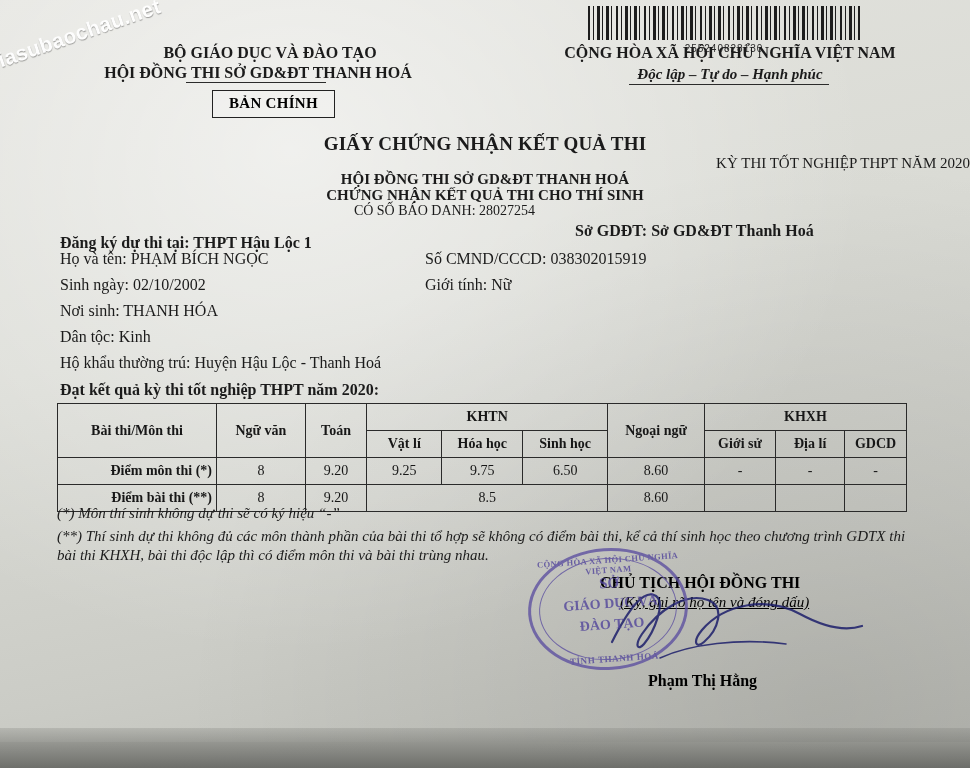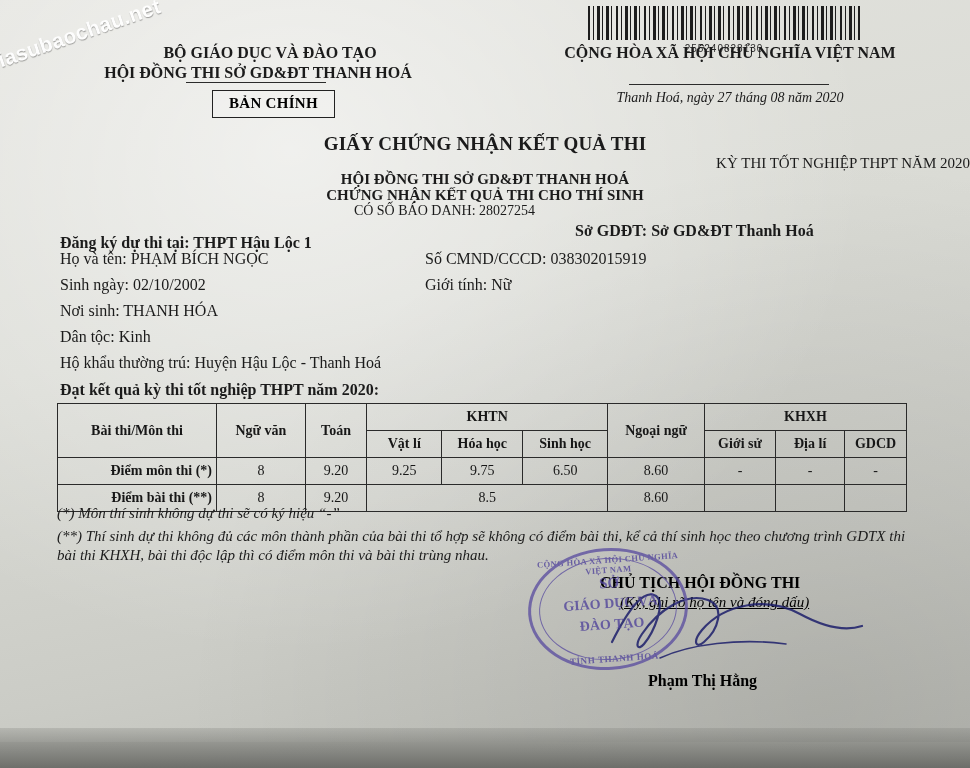--- a/index.html
+++ b/index.html
@@ -168,22 +168,22 @@
   <div id="barcode-wrap">
     <div id="barcode"></div>
     <div id="barcode-num">255240828130</div>
   </div>
 
   <div class="txt hdr-left-1">BỘ GIÁO DỤC VÀ ĐÀO TẠO</div>
   <div class="txt hdr-left-2">HỘI ĐỒNG THI SỞ GD&amp;ĐT THANH HOÁ</div>
   <div class="underline-l"></div>
 
   <div class="txt hdr-right-1">CỘNG HÒA XÃ HỘI CHỦ NGHĨA VIỆT NAM</div>
+  <div class="txt hdr-right-2">Độc lập – Tự do – Hạnh phúc</div>
   <div class="underline-r"></div>
-  <div class="txt hdr-date">Thanh Hoá, ngày 27 tháng 08 năm 2020</div>
 
   <div id="banchinh">BẢN CHÍNH</div>
 
   <div class="txt title1">GIẤY CHỨNG NHẬN KẾT QUẢ THI</div>
   <div class="txt title2">KỲ THI TỐT NGHIỆP THPT NĂM 2020</div>
   <div class="txt title3">HỘI ĐỒNG THI SỞ GD&amp;ĐT THANH HOÁ</div>
   <div class="txt title4">CHỨNG NHẬN KẾT QUẢ THI CHO THÍ SINH</div>
   <div class="txt title5">CÓ SỐ BÁO DANH: 28027254</div>
 
   <div class="txt r-dkdt-l">

